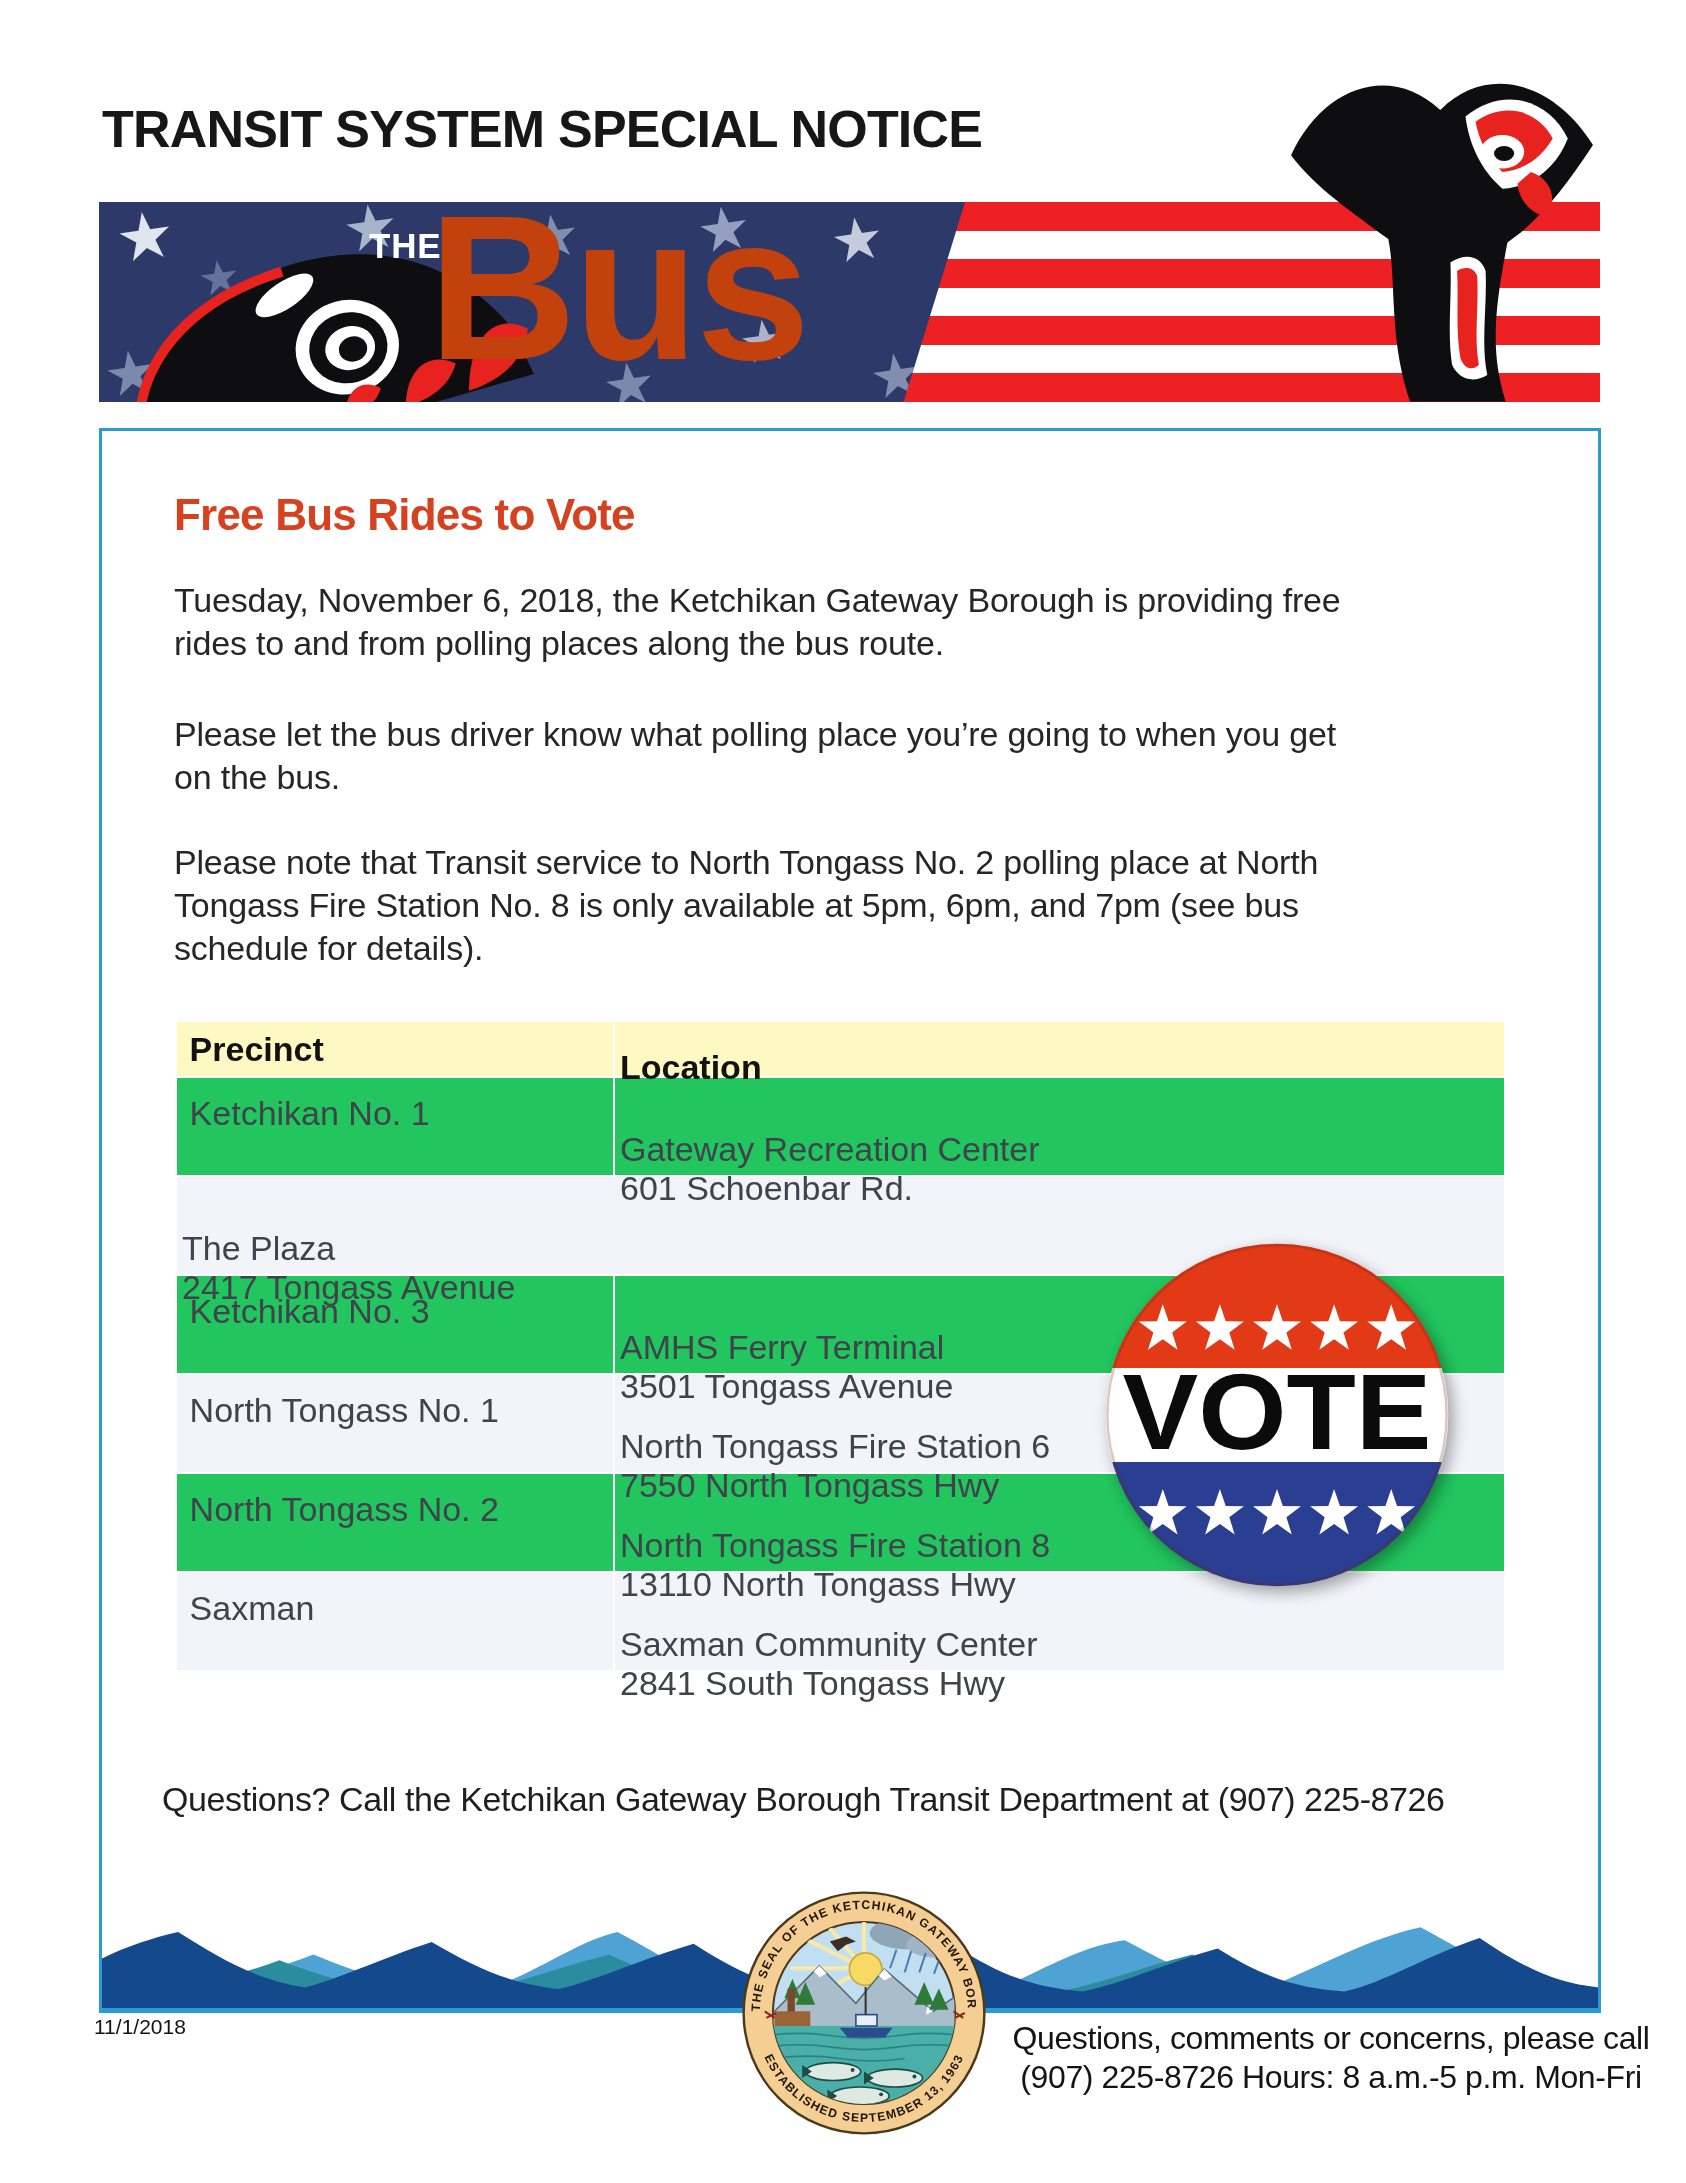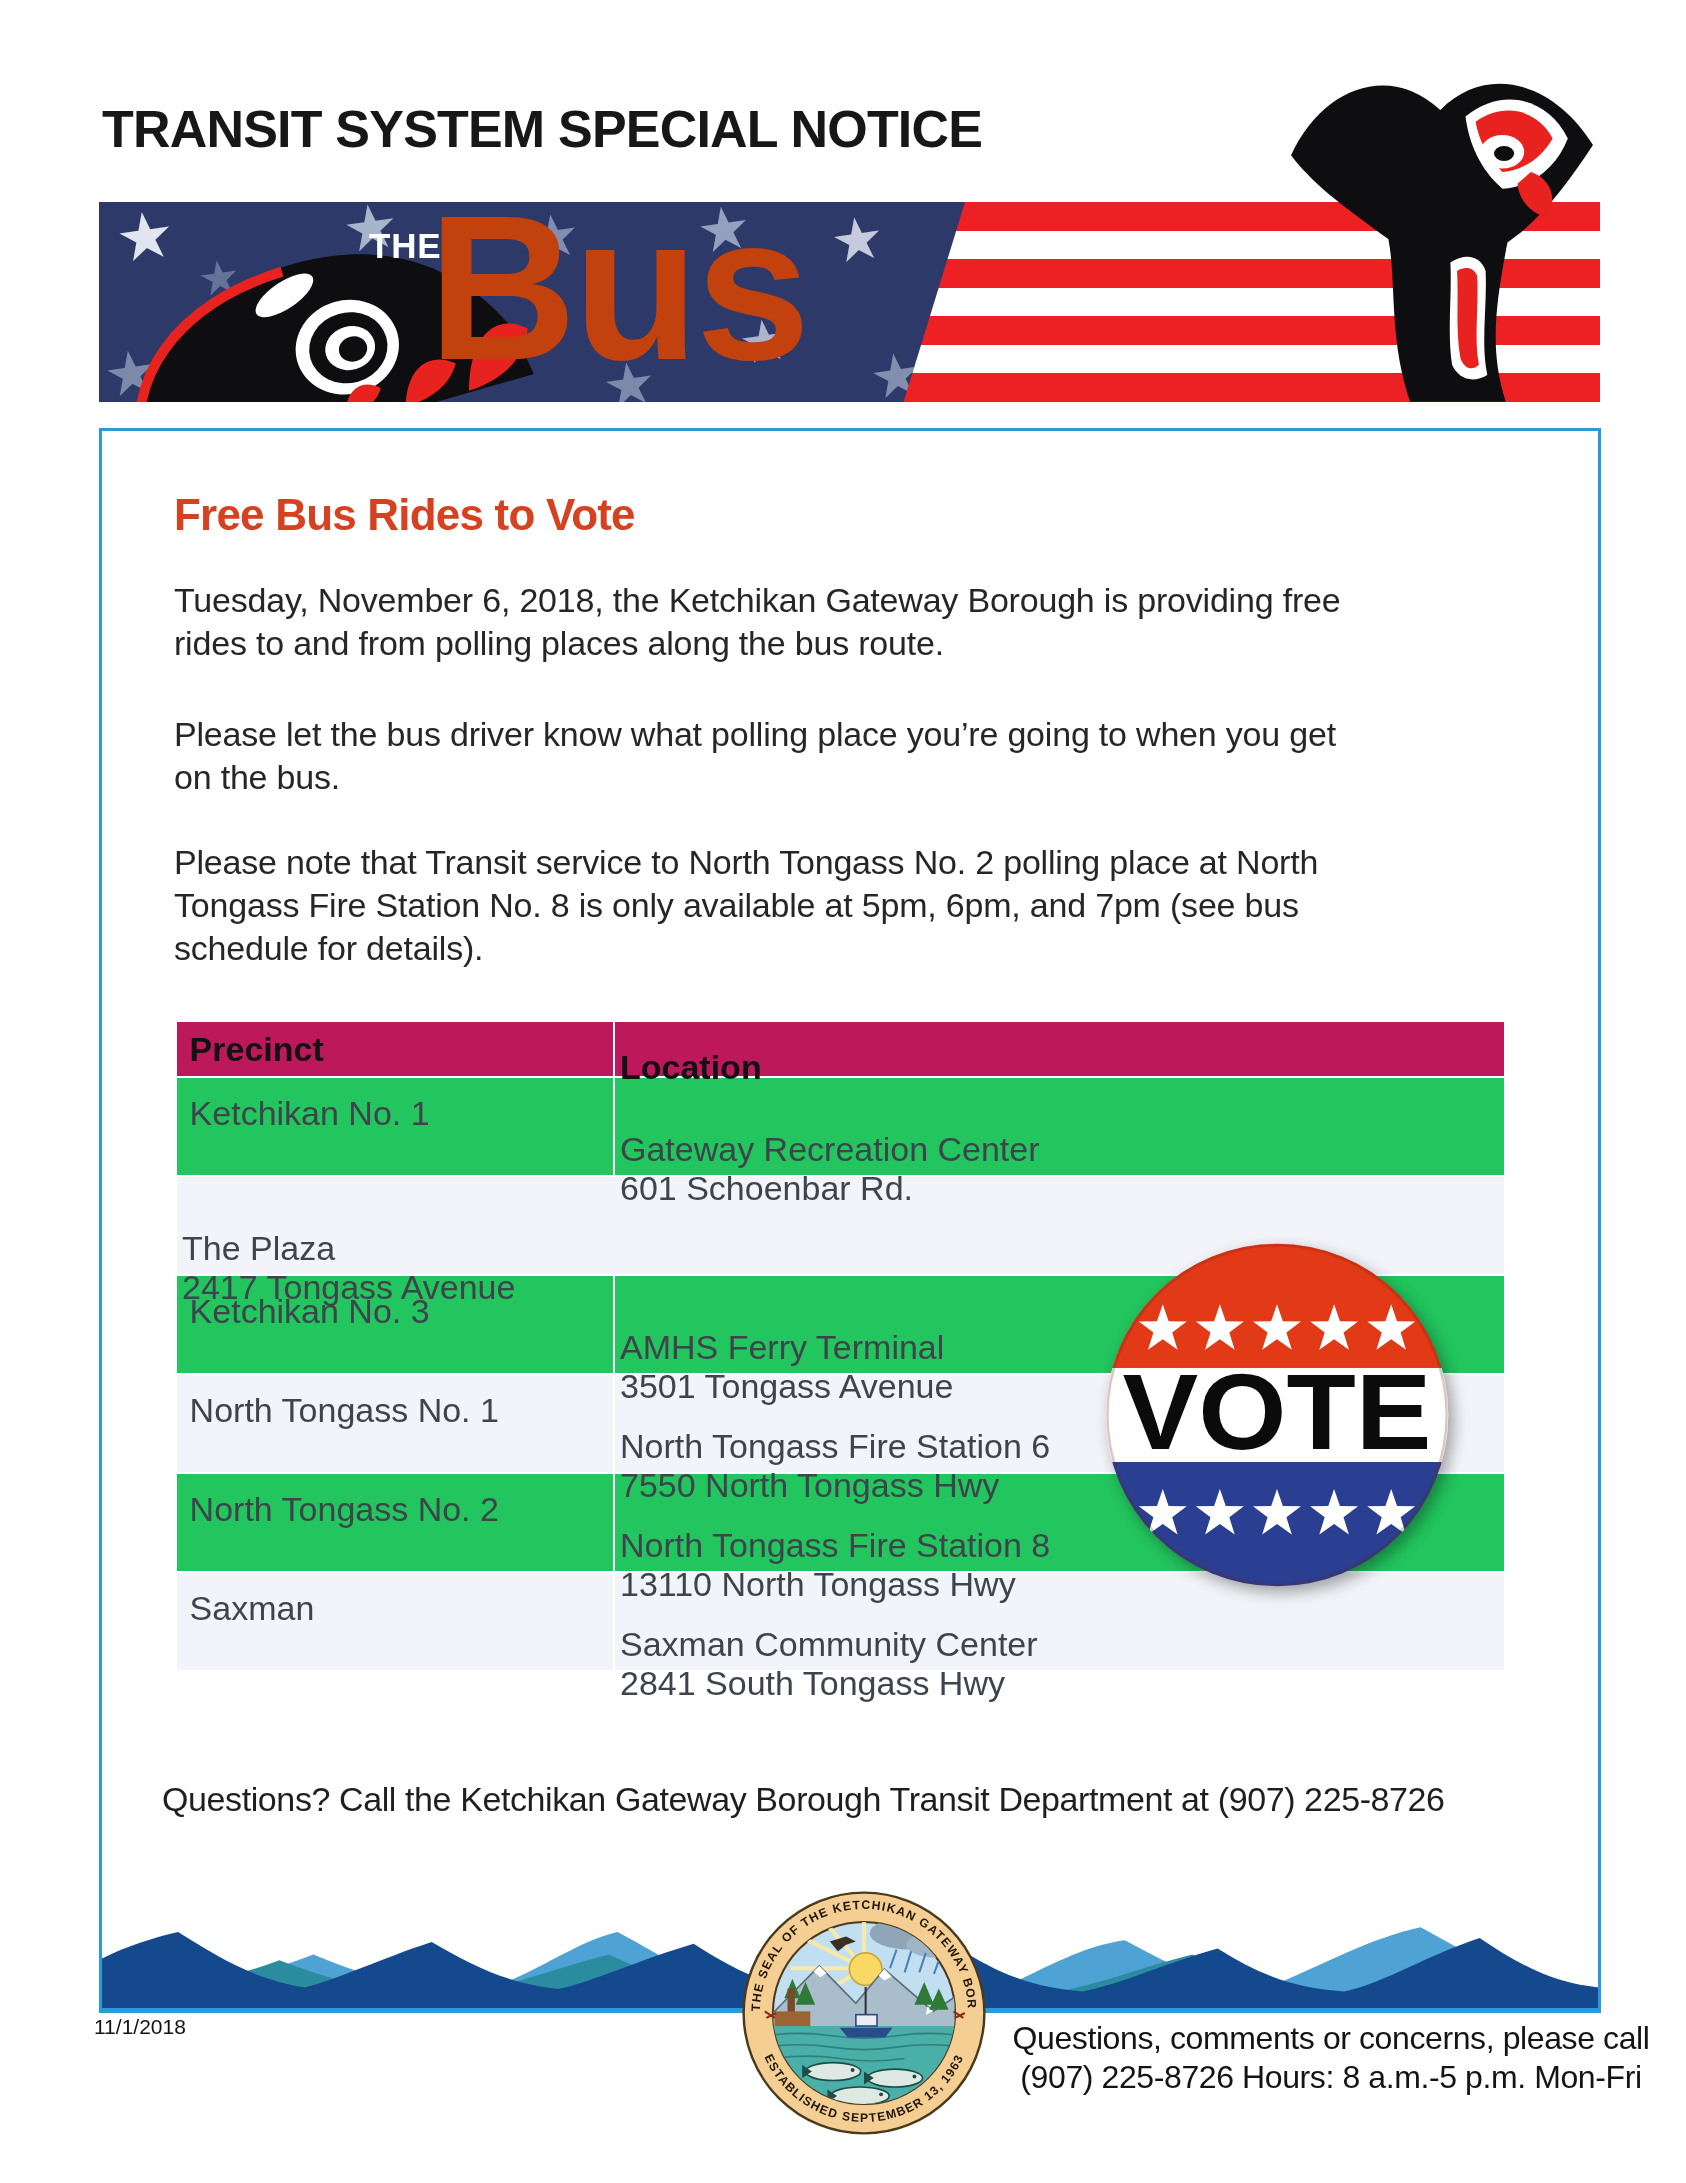--- a/index.html
+++ b/index.html
@@ -30,21 +30,21 @@
        border:3.4px solid #2B9AD6;border-bottom-width:5px;box-sizing:border-box;}
   .notice-heading{position:absolute;left:72px;top:59px;font-size:44px;font-weight:800;
                   letter-spacing:-0.8px;color:#D6421F;}
   .para{position:absolute;left:72px;width:1377px;font-size:34px;line-height:43px;
         color:#262626;letter-spacing:-0.2px;}
   .p1{top:148px;} .p2{top:282px;} .p3{top:410px;}
 
   
   .ptable{position:absolute;left:75px;top:591px;width:1327px;}
   .trow{display:flex;}
-  .thead{height:54px;background:#be185d;font-weight:700;color:#121212;font-size:34px;}
+  .thead{height:54px;background:#fef9c3;font-weight:700;color:#121212;font-size:34px;}
   .thead .c1,.thead .c2{display:flex;align-items:center;}
   .c1{width:438px;box-sizing:border-box;padding-left:12.6px;border-right:2.5px solid #fff;}
   .c2{flex:1;box-sizing:border-box;padding-left:5px;margin-top:36px;}
   .tbody-row{height:97px;border-top:2.5px solid #fff;font-size:34px;color:#3F444C;}
   .tbody-row .c1{padding-top:16px;}
   .tbody-row .c2{padding-top:16px;line-height:39px;}
   .row-a{background:#22c55e;} .row-b{background:#F2F4F9;}
 
   .questions-line{position:absolute;left:60px;top:1349px;font-size:34px;color:#1f1f1f;
                   letter-spacing:-0.4px;white-space:nowrap;}

